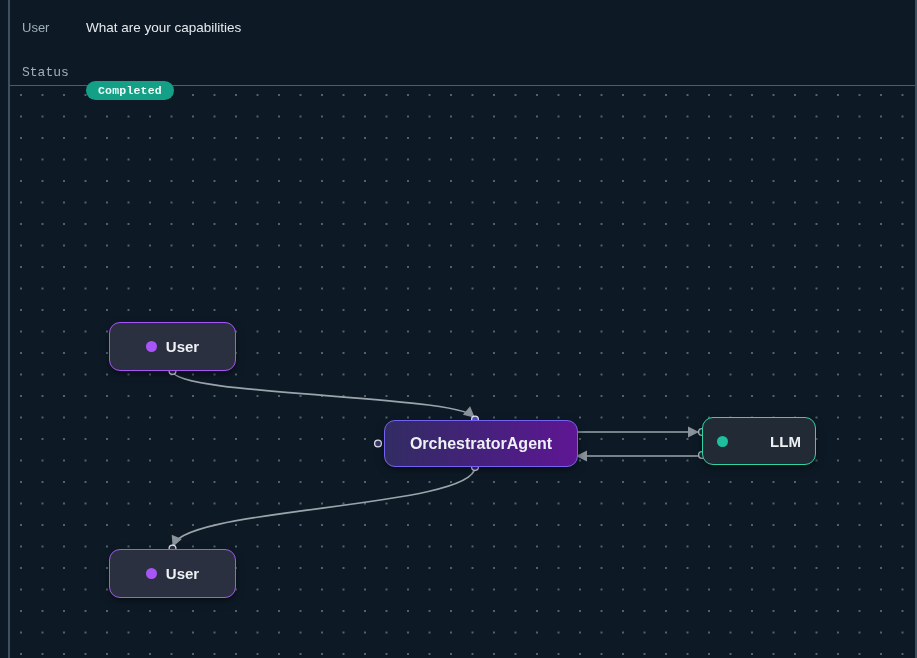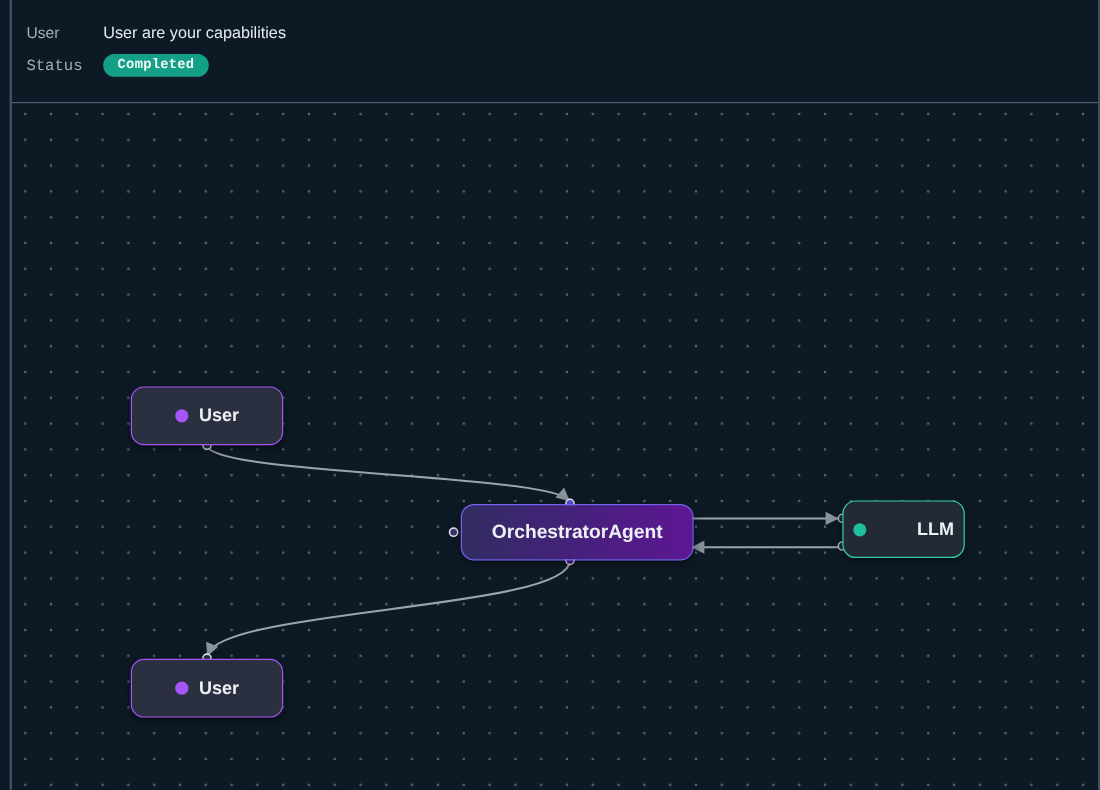--- a/index.html
+++ b/index.html
@@ -29,20 +29,21 @@
     display: inline-block; width: 64px;
     color: #9fafba; font-size: 13px; line-height: 17px;
   }
   .hvalue { color: #e4eaee; font-size: 13.5px; font-weight: 500; line-height: 17px; }
   .badge {
     display: inline-block;
     background: #14a086; color: #f2fbf8;
     font-size: 11.5px; font-weight: 700; letter-spacing: 0.2px;
     line-height: 19px; height: 19px; padding: 0 12px;
     border-radius: 10px;
+    margin-top: 36px;
   }
 
   
   .canvas {
     position: absolute; left: 9.5px; top: 86px; right: 2.5px; bottom: 0;
     background-image: radial-gradient(circle, #55636f 0.9px, rgba(85,99,111,0) 1.4px);
     background-size: 21.5px 21.5px;
     background-position: 0.25px -1.75px;
   }
   .stage { position: absolute; inset: 0; z-index: 2; }
@@ -68,36 +69,36 @@
     border: 1.5px solid #2fd3a5;
     background: #222a35;
   }
   .node-orchestrator {
     border: 1.5px solid #7462f0;
     background: linear-gradient(90deg, #322c62 0%, #47207e 55%, #5f1693 100%);
     font-size: 16px;
   }
   #node-user-top    { left: 109px; top: 322px; width: 127px; height: 49px; }
   #node-orchestrator{ left: 384px; top: 420px; width: 194px; height: 47px; }
-  #node-llm         { left: 702px; top: 417px; width: 102px; height: 48px; gap: 42px; }
+  #node-llm         { left: 702px; top: 417px; width: 114px; height: 48px; gap: 42px; }
   #node-user-bottom { left: 109px; top: 549px; width: 127px; height: 49px; }
 
   .ndot { width: 11px; height: 11px; border-radius: 50%; flex: 0 0 auto; }
   .ndot-user { background: #a855f7; }
   .ndot-llm  { background: #1fbf9d; }
 </style>
 </head>
 <body>
 
 <div class="panel">
 
   <div class="header">
     <div class="hrow hrow-1">
       <span class="hlabel">User</span>
-      <span class="hvalue">User are your capabilities</span>
+      <span class="hvalue">What are your capabilities</span>
     </div>
     <div class="hrow hrow-2">
       <span class="hlabel">Status</span>
       <span class="badge">Completed</span>
     </div>
   </div>
 
   <div class="canvas"></div>
 
   <div class="stage">

